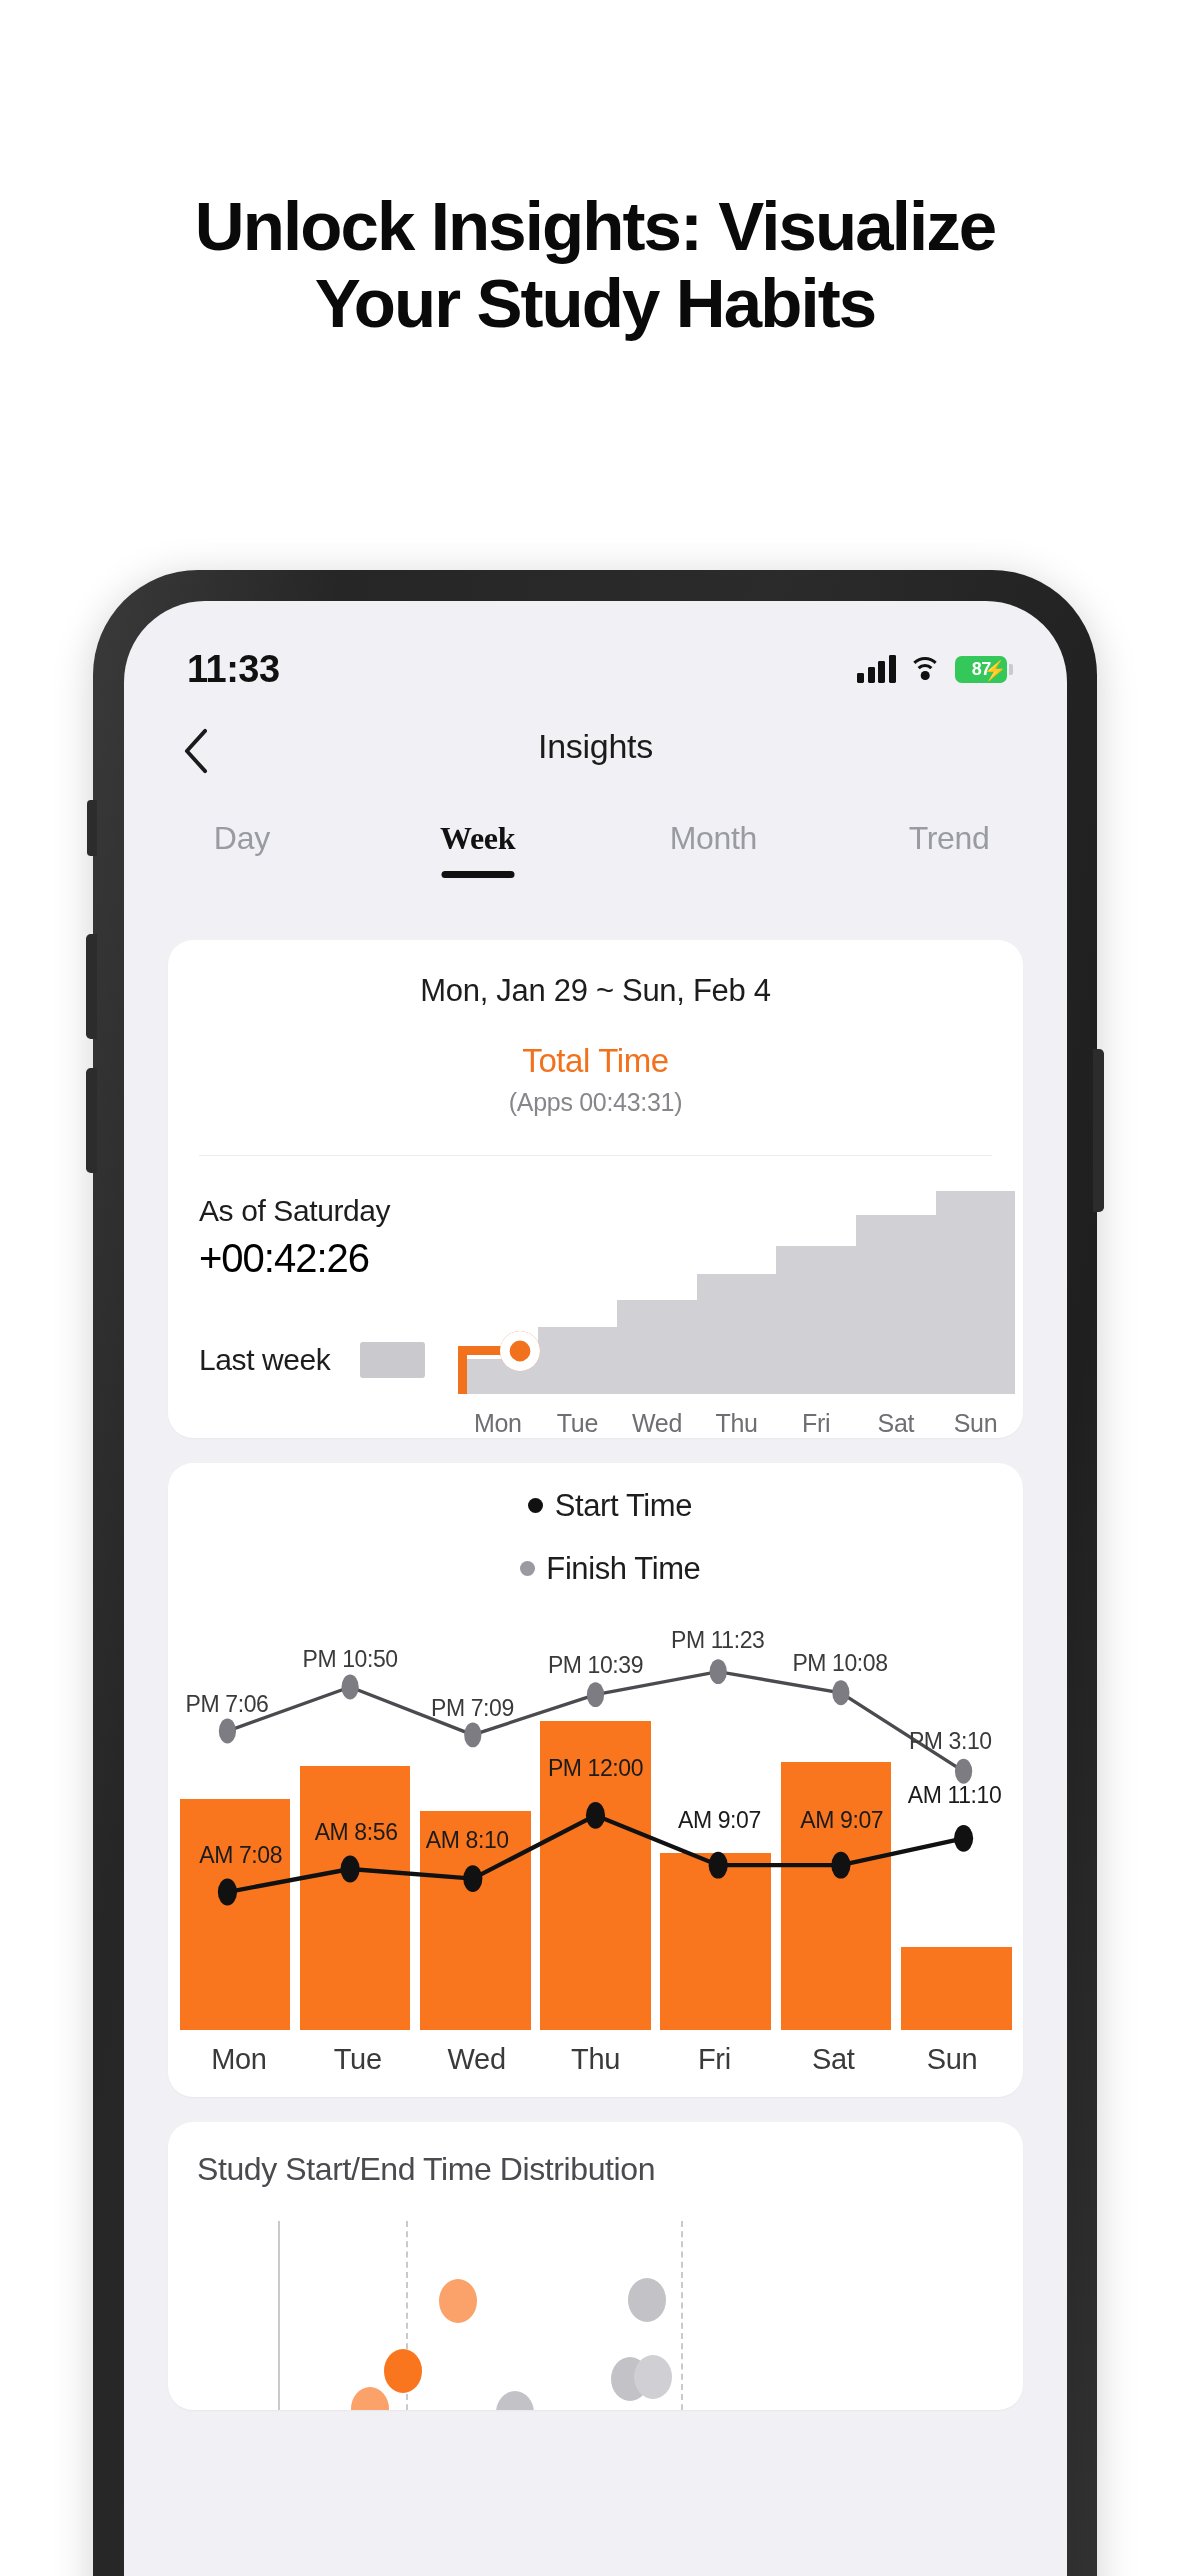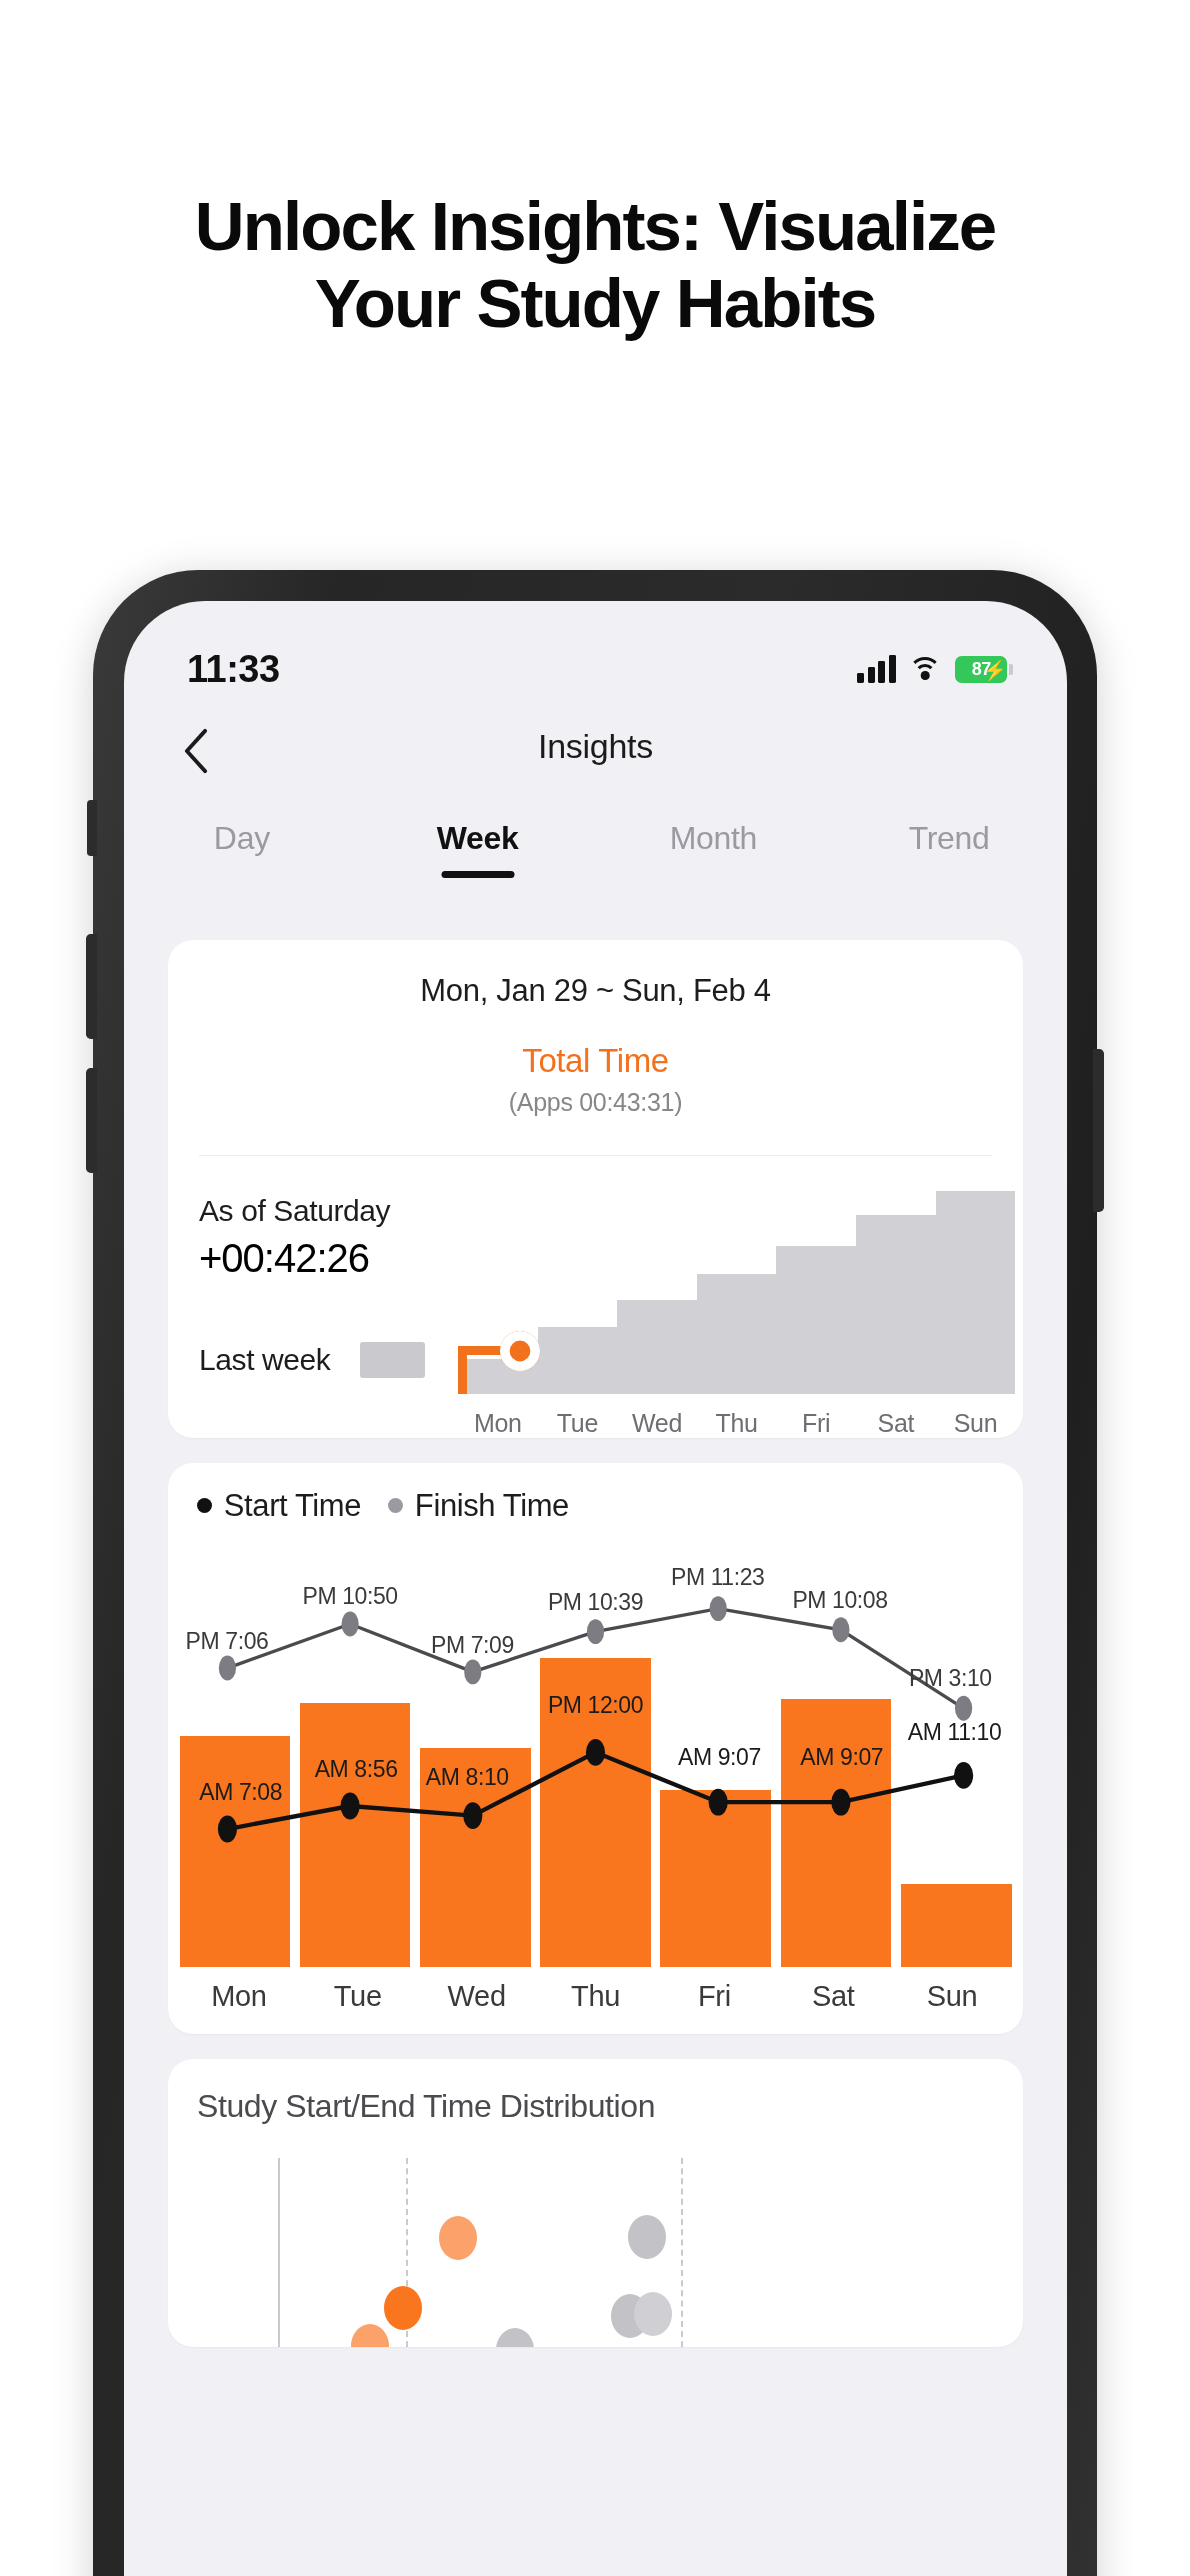--- a/index.html
+++ b/index.html
@@ -77,21 +77,21 @@
               display:flex; align-items:center; justify-content:center; cursor:pointer; }
   .nav-back svg { display:block; }
   .nav-title { position:absolute; left:0; top:19px; width:943px; text-align:center;
                font-size:34px; color:#1b1b1b; letter-spacing:-0.3px; }
 
   
   .tabs { position:absolute; top:209px; left:0; width:943px; height:96px;
           display:flex; align-items:flex-start; }
   .tab { flex:1; text-align:center; font-size:32px; color:#9a9aa2;
          position:relative; padding-top:9.6px; cursor:pointer; letter-spacing:-0.3px;}
-  .tab.active { color:#111; font-weight:700; }
+  .tab.active { color:#111; font-weight:700;font-family:Liberation Serif, serif; }
   .tab.active::after { content:""; position:absolute; left:50%; transform:translateX(-50%);
          bottom:-21px; width:73px; height:6.7px; background:#111; border-radius:3.8px; }
 
   
   .scroll { position:absolute; top:339px; left:0; width:943px; height:1738px;
             padding: 0 44px; }
   .card { background:#fff; border-radius:25px; margin-bottom:25px;
           box-shadow:0 1px 1.9px rgba(0,0,0,0.04); overflow:hidden; }
 
   
@@ -125,21 +125,21 @@
   .step-line { position:absolute; left:0; bottom:44px; width:73px; }
   .step-line .v { position:absolute; left:0; bottom:0; width:8.6px; height:48px; background:#f2711c;}
   .step-line .h { position:absolute; left:0; bottom:39px; width:59px; height:8.6px; background:#f2711c;}
   .step-line .d { position:absolute; left:42px; bottom:23px; width:40px; height:40px;
                   border-radius:50%; background:#f2711c; box-shadow: inset 0 0 0 9.6px #fff;}
   .step-days { position:absolute; left:0; right:0; bottom:0; display:flex; }
   .step-days span { flex:1; text-align:center; font-size:25px; color:#6e6e73; letter-spacing:-0.3px;}
 
   
   .c2 { padding: 25px 0 0; }
-  .c2-legend { display:flex; align-items:center; gap:27px; padding-left:29px; }
+  .c2-legend { display:flex; align-items:center; gap:27px; padding-left:29px;flex-direction:column; }
   .lg { display:flex; align-items:center; gap:11.5px; font-size:31px; color:#1d1d1d; letter-spacing:-0.4px;}
   .lg i { width:15.3px; height:15.3px; border-radius:50%; display:inline-block; }
   .chart2 { position:relative; height:412px; margin-top:31px; }
   .bars { position:absolute; left:11.5px; right:11.5px; bottom:0; top:0;
           display:flex; align-items:flex-end; gap:9.6px; }
   .bars .b { flex:1; background:#f9761f; }
   .ov { position:absolute; left:0; top:0; width:100%; height:100%; }
   .pt-lab { position:absolute; font-size:23px; color:#1b1b1b; white-space:nowrap;
             transform:translate(-50%,-50%); letter-spacing:-0.4px; }
   .pt-lab.fin { color:#3a3a3a; }

